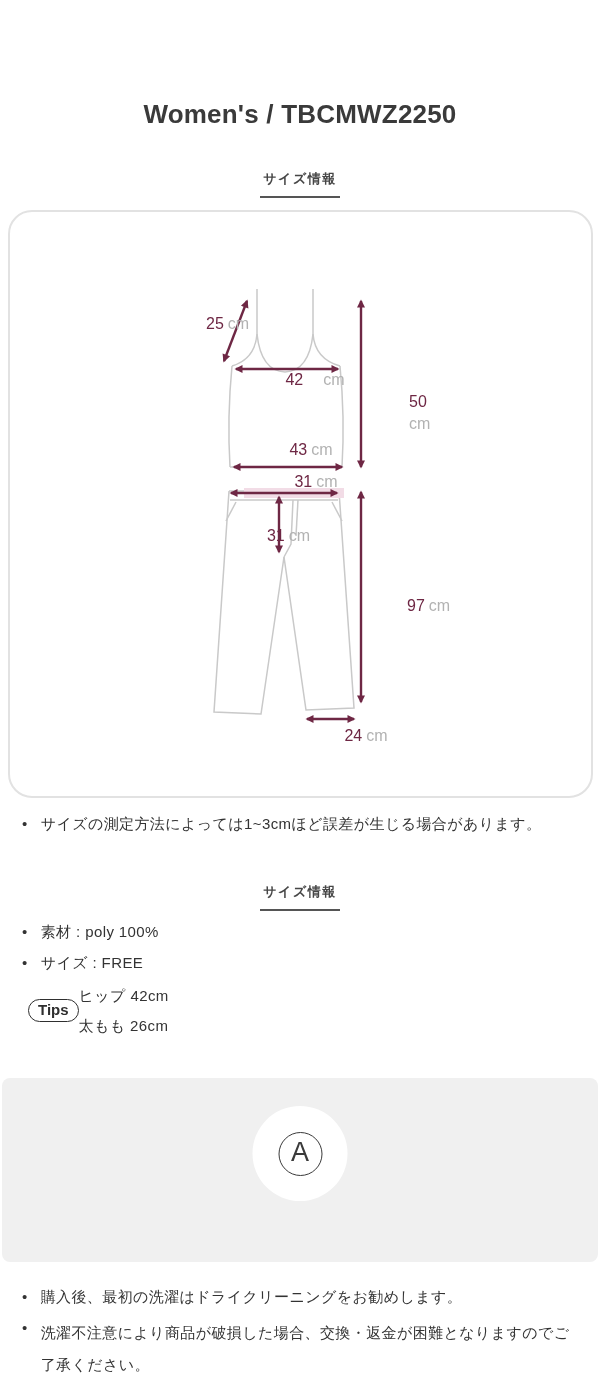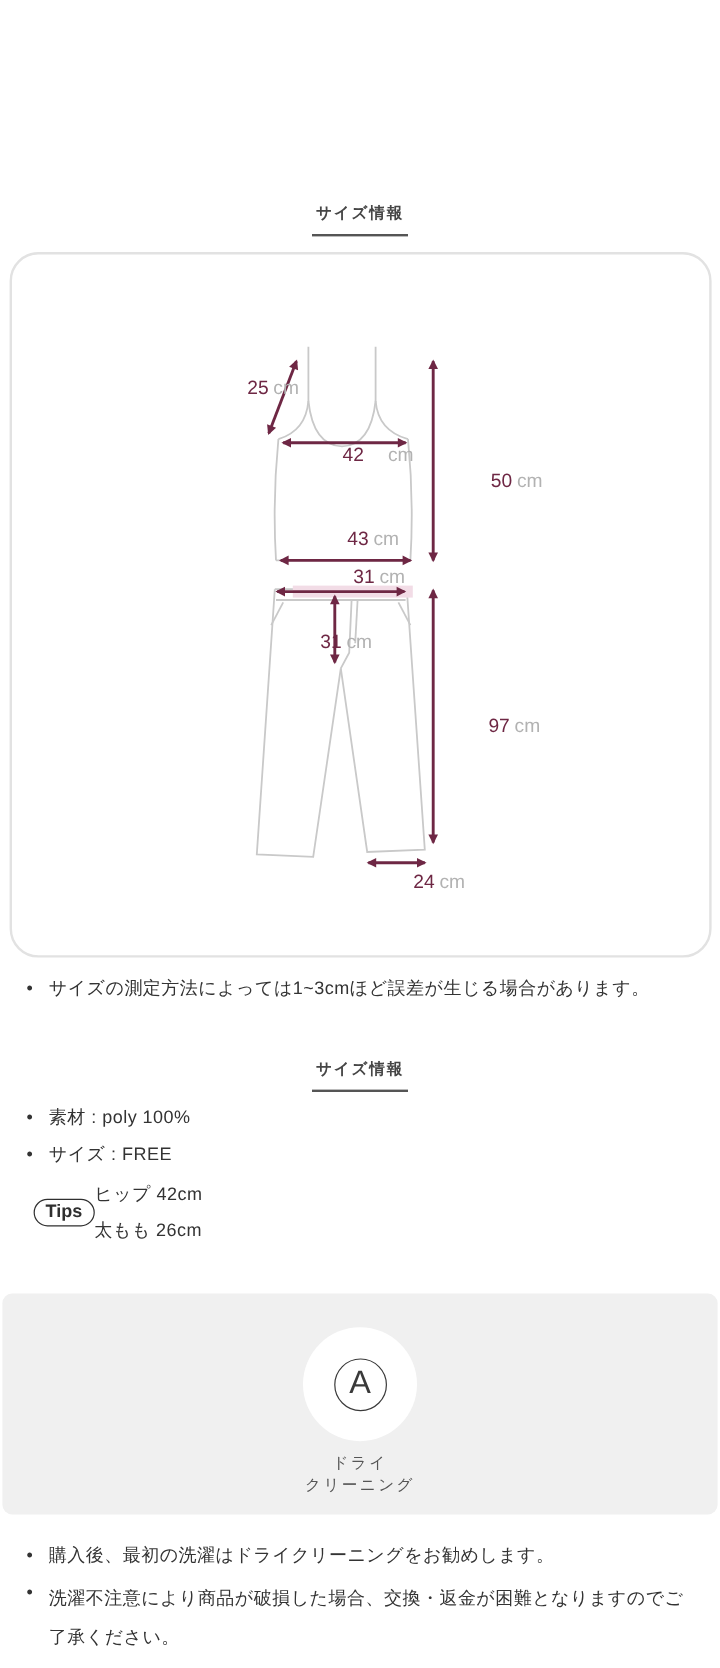--- a/index.html
+++ b/index.html
@@ -17,21 +17,21 @@
   .h1{top:169px;} .h2{top:882px;} .h3{top:1036px;}
   
   .diagram-box{position:absolute; left:8px; top:210px; width:581px; height:584px;
     border:2px solid #e2e2e2; border-radius:24px; background:#fff;}
   .diagram-box svg{position:absolute; left:0; top:0;}
   .mlabel{position:absolute; white-space:nowrap; font-size:16px; display:flex; gap:4px;margin-left:40px;}
   .mlabel .num{color:#6e2744;}
   .mlabel .unit{color:#b2b2b2;}
   .m-strap{left:156px; top:103px;}
   .m-chest{left:265px; top:168px; transform:translate(-50%,-50%);gap:20px;}
-  .m-top-length{left:359px; top:190px; transform:translateY(-50%);}
+  .m-top-length{left:359px; top:201px; transform:translateY(-50%);flex-direction:column;}
   .m-top-hem{left:261px; top:238px; transform:translate(-50%,-50%);}
   .m-waist{left:266px; top:270px; transform:translate(-50%,-50%);}
   .m-rise{left:260px; top:324px; transform:translate(-100%,-50%);}
   .m-pants-length{left:357px; top:394px; transform:translateY(-50%);}
   .m-pants-hem{left:316px; top:524px; transform:translate(-50%,-50%);}
   
   .note{position:absolute; left:22px; display:flex; gap:13px; font-size:15px;
     color:#333; letter-spacing:0.4px; line-height:22px;}
   .note .dot{color:#333; flex:0 0 auto;}
   .note-size{top:813px;}
@@ -55,20 +55,21 @@
     display:flex; align-items:center; justify-content:center;
     font-size:27px; color:#3a3a3a; box-sizing:border-box; padding-bottom:2px;}
   .care-label{position:absolute; top:131px; left:0; width:100%; text-align:center;
     font-size:13px; color:#555; line-height:19px; letter-spacing:2px;}
 </style>
 </head>
 <body>
 
 <div class="page">
 
+  <div class="title">Women's / TBCMWZ2250</div>
 
   <div class="h-wrap h1">
     <span class="heading">サイズ情報</span>
   </div>
 
   <div class="diagram-box">
     <svg width="581" height="584" viewBox="0 0 581 584">
       <defs>
         <marker id="ah" markerWidth="9" markerHeight="9" refX="7" refY="4.5" orient="auto-start-reverse" markerUnits="userSpaceOnUse">
           <path d="M0.5,0.5 L8.5,4.5 L0.5,8.5 Z" fill="#6e2744"></path>
@@ -167,24 +168,20 @@
       <div>ヒップ 42cm</div>
       <div>太もも 26cm</div>
     </div>
   </div>
 
 
   <div class="care-box">
     <div class="care-circle">
       <div class="care-symbol">A</div>
     </div>
-    <div class="care-label">
-      <div>ドライ</div>
-      <div>クリーニング</div>
-    </div>
   </div>
 
   <div class="note note-care1">
     <span class="dot">•</span>
     <span class="txt">購入後、最初の洗濯はドライクリーニングをお勧めします。</span>
   </div>
   <div class="note note-care2">
     <span class="dot">•</span>
     <span class="txt">洗濯不注意により商品が破損した場合、交換・返金が困難となりますのでご了承ください。</span>
   </div>

